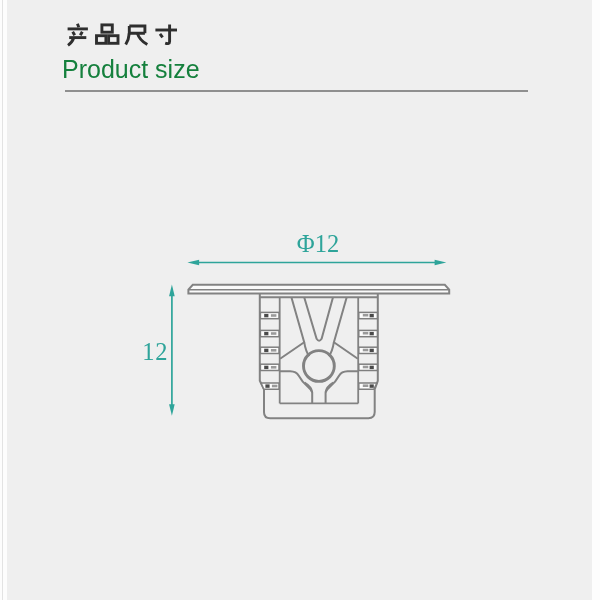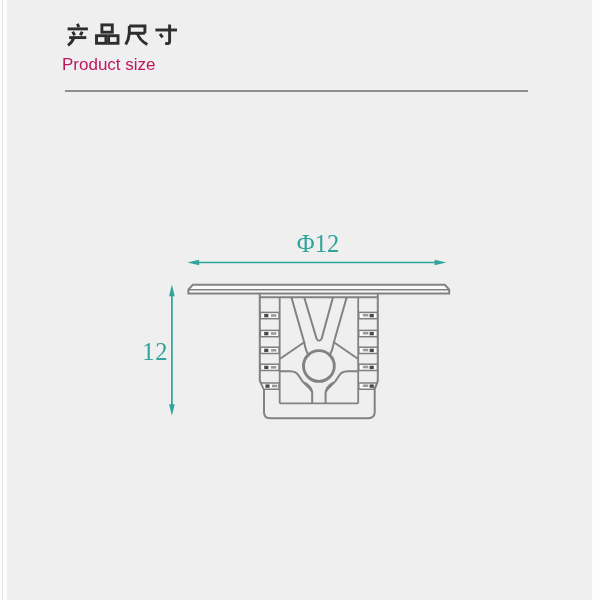--- a/index.html
+++ b/index.html
@@ -44,21 +44,21 @@
     </g>
 
     <g transform="translate(88.5,0)">
       <path d="M0.9,7.0 L22.5,7.0"></path>
       <path d="M15.1,1.4 L15.1,18.5 Q15.1,21.6 10.7,20.2"></path>
       <path d="M5.5,10.9 L8.1,14.3"></path>
     </g>
   </g>
 </svg>
 
-<div class="abs" style="left:62px;top:55px;font-size:17px;color:#be185d;letter-spacing:0px;">Product size</div>
+<div class="abs" style="left:62px;top:55px;font-size:25px;color:#15803d;letter-spacing:0px;">Product size</div>
 
 <div class="abs" style="left:65px;top:90.2px;width:463px;height:1.4px;background:#8f8f8f;"></div>
 
 <svg class="abs" style="left:0;top:0;" width="600" height="600" viewBox="0 0 600 600">
   <g fill="none" stroke="#828282" stroke-width="2">
 
     <path d="M259.8,293.4 L259.8,380.8 L264,389.3 L264,412.2 Q264,418.2 270.2,418.2 L368.4,418.2 Q374.7,418.2 374.7,412 L374.7,389.3 L377.8,380.8 L377.8,293.4" fill="#efefef"></path>
 
     <path d="M188.4,293.5 L188.4,289.7 L192.8,284.8 L444.8,284.8 L449.2,289.7 L449.2,293.5 Z" fill="#fafafa"></path>
 

